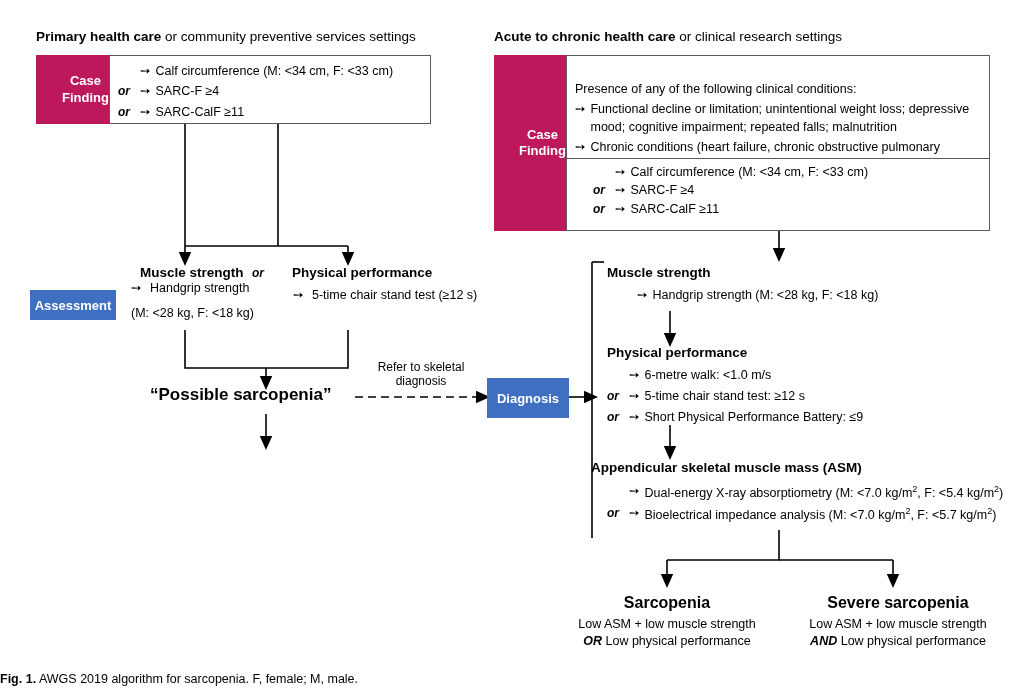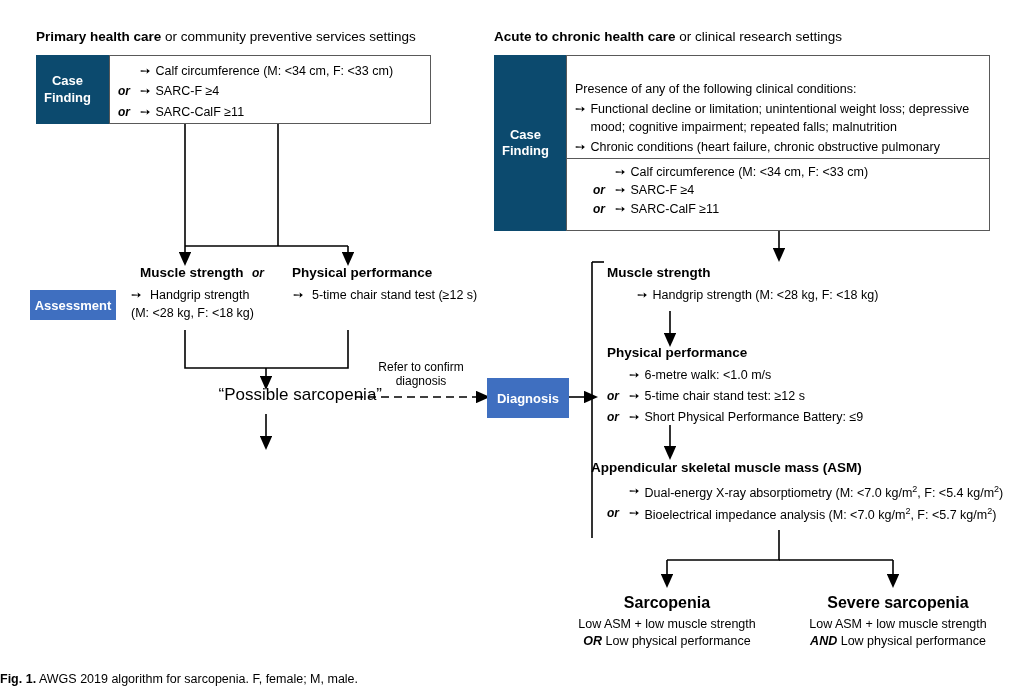--- a/index.html
+++ b/index.html
@@ -20,27 +20,27 @@
   }
   .abs { position: absolute; }
   .hdr {
     font-size: 13.5px;
     font-weight: bold;
     color: #000;
     white-space: nowrap;
   }
   .hdr .light { font-weight: normal; }
   .orange-box {
-    background: #0c4a6e;
+    background: #be185d;
     color: #ffffff;
     font-weight: bold;
     font-size: 13px;
     display: flex;
     align-items: center;
-    justify-content: flex-start;
+    justify-content: flex-end;
     text-align: center;
     line-height: 1.25;
     box-sizing: border-box;
     padding-left: 8px;
   }
   .blue-box {
     background: #3f6fc0;
     color: #ffffff;
     font-weight: bold;
     font-size: 13px;
@@ -175,35 +175,35 @@
   </div>
 
   <div class="abs blue-box" style="left:30px; top:290px; width:86px; height:30px;">
     <span>Assessment</span>
   </div>
 
   <div class="abs title-bold" style="left:140px; top:265px;">Muscle strength</div>
   <div class="abs ital" style="left:252px; top:266px;">or</div>
   <div class="abs title-bold" style="left:292px; top:265px;">Physical performance</div>
 
-  <div class="abs txt" style="left:131px; top:287px;">
+  <div class="abs txt" style="left:131px; top:280px;">
     <span class="bullet">➙</span>
     <span>Handgrip strength</span>
   </div>
   <div class="abs txt" style="left:131px; top:305px;">(M: &lt;28 kg, F: &lt;18 kg)</div>
 
   <div class="abs txt" style="left:293px; top:287px;">
     <span class="bullet">➙</span>
     <span>5-time chair stand test (≥12 s)</span>
   </div>
 
-  <div class="abs" style="left:150px; top:385px; width:232px; text-align:right; font-size:17px; font-weight:normal;">“Possible sarcopenia”</div>
+  <div class="abs" style="left:150px; top:385px; width:232px; text-align:left; font-size:17px; font-weight:bold;">“Possible sarcopenia”</div>
 
   <div class="abs" style="left:362px; top:360px; width:118px; text-align:center; font-size:12px;">
-    <div>Refer to confirm</div>
+    <div>Refer to skeletal</div>
     <div>diagnosis</div>
   </div>
 
 
   <div class="abs hdr" style="left:494px; top:29px;">
     <span>Acute to chronic health care</span><span class="light"> or clinical research settings</span>
   </div>
 
   <div class="abs orange-box" style="left:494px; top:55px; width:72px; height:176px;">
     <span style="white-space:pre-line;">Case

